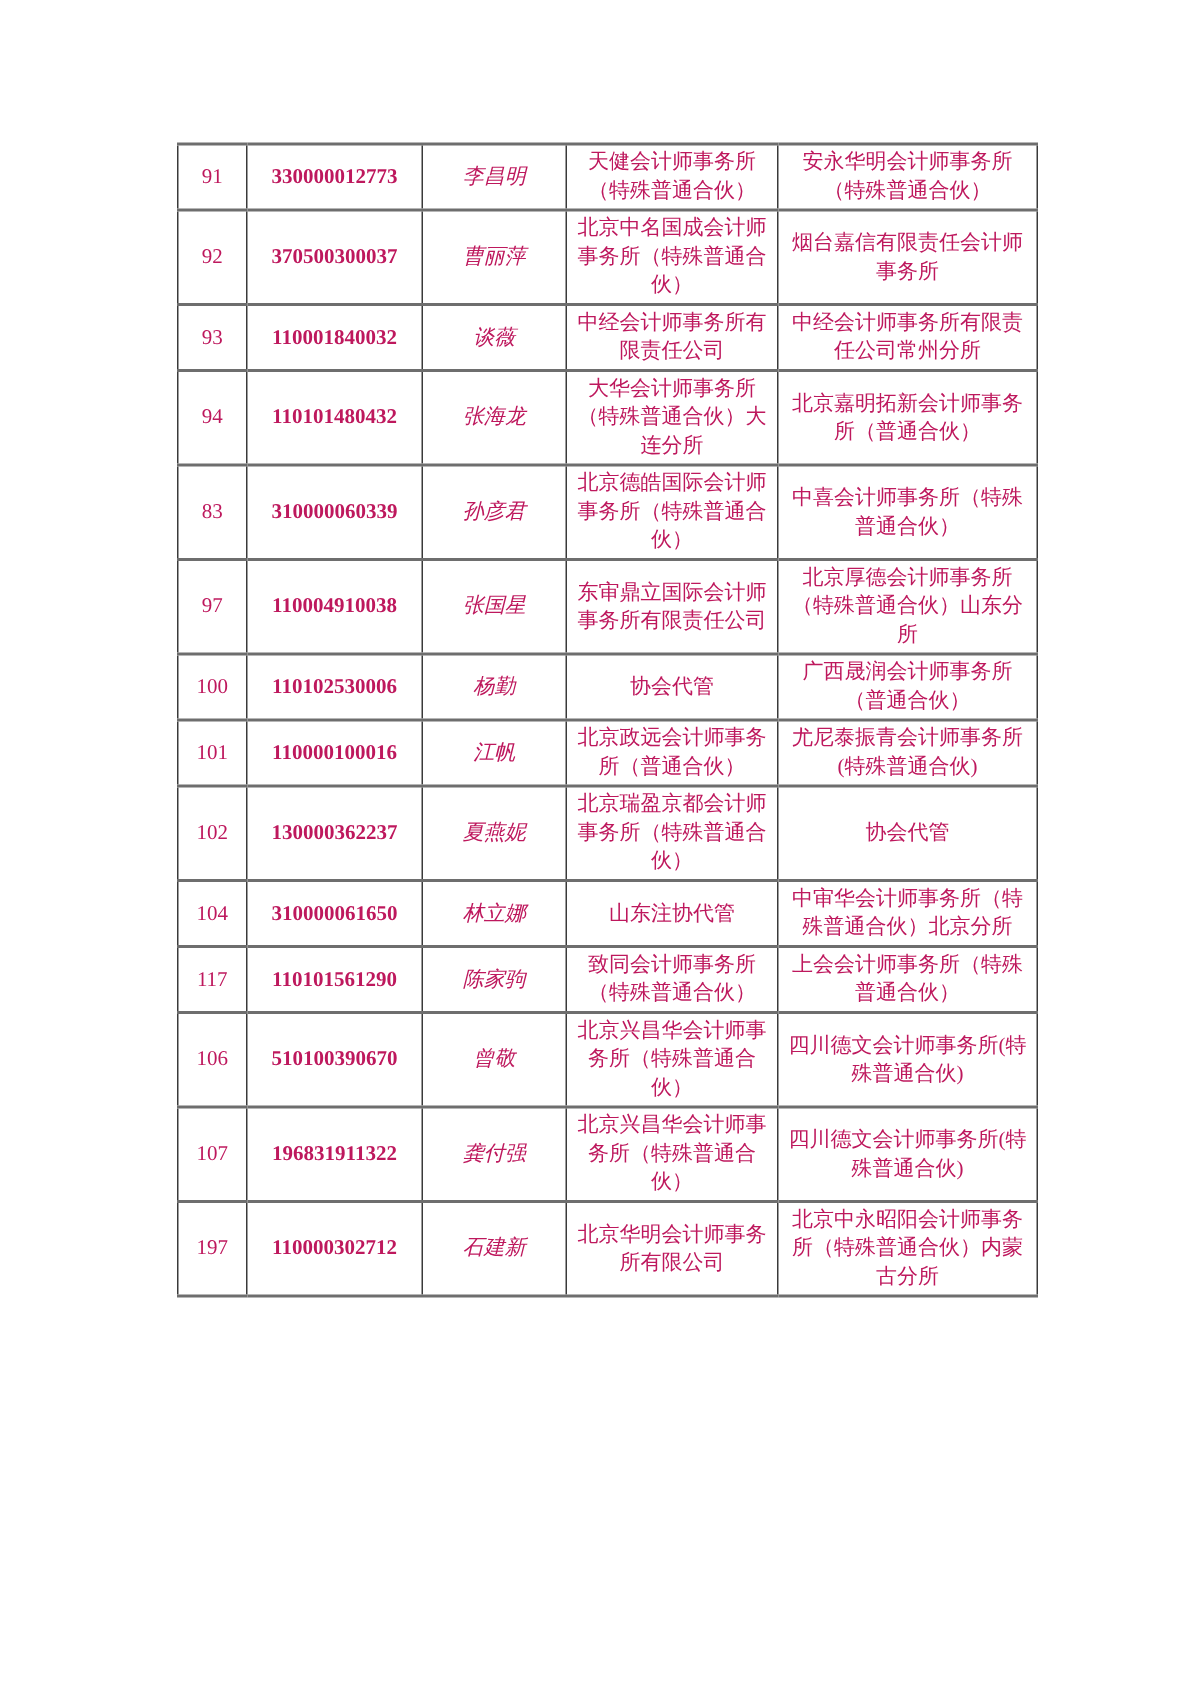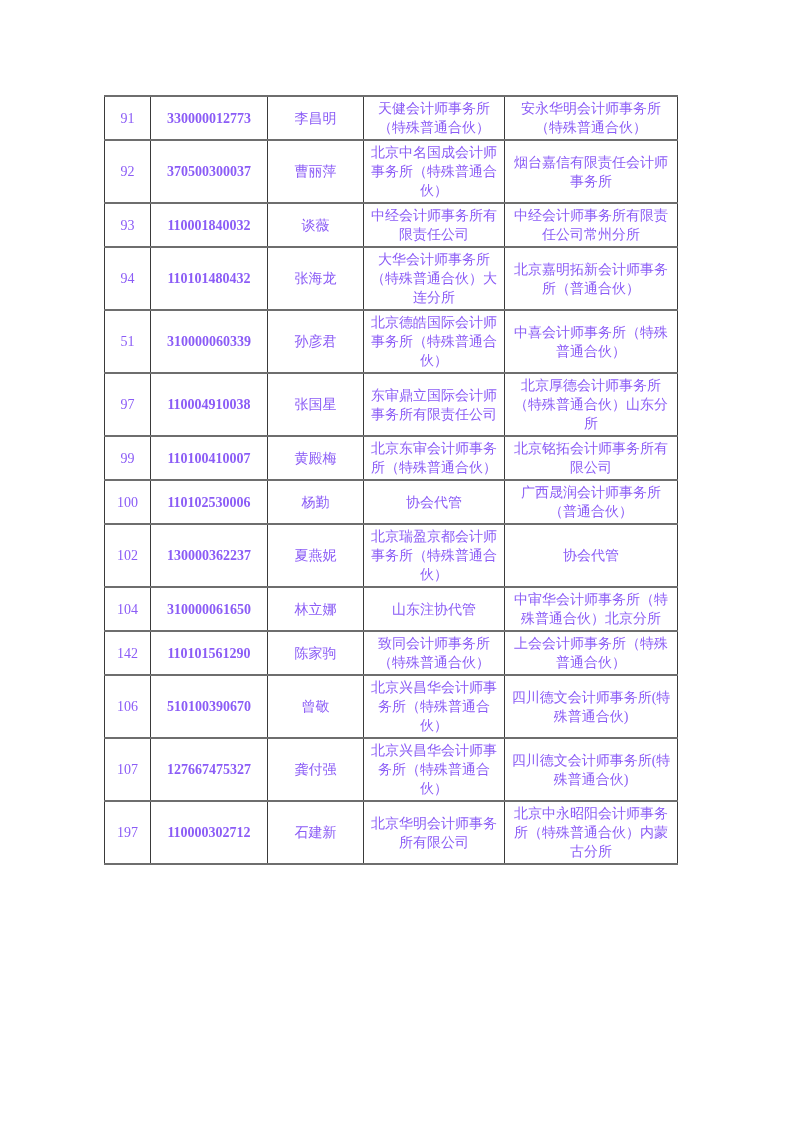--- a/index.html
+++ b/index.html
@@ -10,44 +10,44 @@
   .page {
     position: relative;
     width: 800px;
     height: 1130px;
     background: #ffffff;
     overflow: hidden;
     font-family: "Liberation Serif", "DejaVu Serif", serif;
   }
   table.roster {
     position: absolute;
-    left: 104px;
+    left: 118px;
     top: 95px;
     width: 573px;
     table-layout: fixed;
     border-collapse: collapse;
     font-size: 14px;
     line-height: 19px;
-    color: #8b5cf6;
+    color: #be185d;
   }
   table.roster td {
     border-left: 1px solid #3a3a3a;
     border-right: 1px solid #3a3a3a;
     border-top: 2px solid #6e6e6e;
     border-bottom: 2px solid #6e6e6e;
     text-align: center;
     vertical-align: middle;
     padding: 2px 3px;
     line-break: strict;
     overflow-wrap: normal;
     word-break: normal;
   }
   td.c-seq  { width: 46px; }
   td.c-id   { width: 117px; font-weight: bold; }
-  td.c-name { width: 96px; }
+  td.c-name { width: 96px; font-style: italic; }
   td.c-from { width: 141px; margin-top: 44px; }
   td.c-to   { width: 173px; margin-left: 24px; }
 </style>
 </head>
 <body>
 
 <div class="page">
   <table class="roster">
     <colgroup>
       <col style="width:46px">
@@ -79,78 +79,78 @@
     <td class="c-to">中经会计师事务所有限责任公司常州分所</td>
   </tr>
         <tr>
     <td class="c-seq">94</td>
     <td class="c-id">110101480432</td>
     <td class="c-name">张海龙</td>
     <td class="c-from">大华会计师事务所（特殊普通合伙）大连分所</td>
     <td class="c-to">北京嘉明拓新会计师事务所（普通合伙）</td>
   </tr>
         <tr>
-    <td class="c-seq">51</td>
+    <td class="c-seq">83</td>
     <td class="c-id">310000060339</td>
     <td class="c-name">孙彦君</td>
     <td class="c-from">北京德皓国际会计师事务所（特殊普通合伙）</td>
     <td class="c-to">中喜会计师事务所（特殊普通合伙）</td>
   </tr>
         <tr>
     <td class="c-seq">97</td>
     <td class="c-id">110004910038</td>
     <td class="c-name">张国星</td>
     <td class="c-from">东审鼎立国际会计师事务所有限责任公司</td>
     <td class="c-to">北京厚德会计师事务所（特殊普通合伙）山东分所</td>
   </tr>
         <tr>
-    <td class="c-seq">99</td>
-    <td class="c-id">110100410007</td>
-    <td class="c-name">黄殿梅</td>
-    <td class="c-from">北京东审会计师事务所（特殊普通合伙）</td>
-    <td class="c-to">北京铭拓会计师事务所有限公司</td>
-  </tr>
-        <tr>
     <td class="c-seq">100</td>
     <td class="c-id">110102530006</td>
     <td class="c-name">杨勤</td>
     <td class="c-from">协会代管</td>
     <td class="c-to">广西晟润会计师事务所（普通合伙）</td>
+  </tr>
+        <tr>
+    <td class="c-seq">101</td>
+    <td class="c-id">110000100016</td>
+    <td class="c-name">江帆</td>
+    <td class="c-from">北京政远会计师事务所（普通合伙）</td>
+    <td class="c-to">尤尼泰振青会计师事务所(特殊普通合伙)</td>
   </tr>
         <tr>
     <td class="c-seq">102</td>
     <td class="c-id">130000362237</td>
     <td class="c-name">夏燕妮</td>
     <td class="c-from">北京瑞盈京都会计师事务所（特殊普通合伙）</td>
     <td class="c-to">协会代管</td>
   </tr>
         <tr>
     <td class="c-seq">104</td>
     <td class="c-id">310000061650</td>
     <td class="c-name">林立娜</td>
     <td class="c-from">山东注协代管</td>
     <td class="c-to">中审华会计师事务所（特殊普通合伙）北京分所</td>
   </tr>
         <tr>
-    <td class="c-seq">142</td>
+    <td class="c-seq">117</td>
     <td class="c-id">110101561290</td>
     <td class="c-name">陈家驹</td>
     <td class="c-from">致同会计师事务所（特殊普通合伙）</td>
     <td class="c-to">上会会计师事务所（特殊普通合伙）</td>
   </tr>
         <tr>
     <td class="c-seq">106</td>
     <td class="c-id">510100390670</td>
     <td class="c-name">曾敬</td>
     <td class="c-from">北京兴昌华会计师事务所（特殊普通合伙）</td>
     <td class="c-to">四川德文会计师事务所(特殊普通合伙)</td>
   </tr>
         <tr>
     <td class="c-seq">107</td>
-    <td class="c-id">127667475327</td>
+    <td class="c-id">196831911322</td>
     <td class="c-name">龚付强</td>
     <td class="c-from">北京兴昌华会计师事务所（特殊普通合伙）</td>
     <td class="c-to">四川德文会计师事务所(特殊普通合伙)</td>
   </tr>
         <tr>
     <td class="c-seq">197</td>
     <td class="c-id">110000302712</td>
     <td class="c-name">石建新</td>
     <td class="c-from">北京华明会计师事务所有限公司</td>
     <td class="c-to">北京中永昭阳会计师事务所（特殊普通合伙）内蒙古分所</td>

